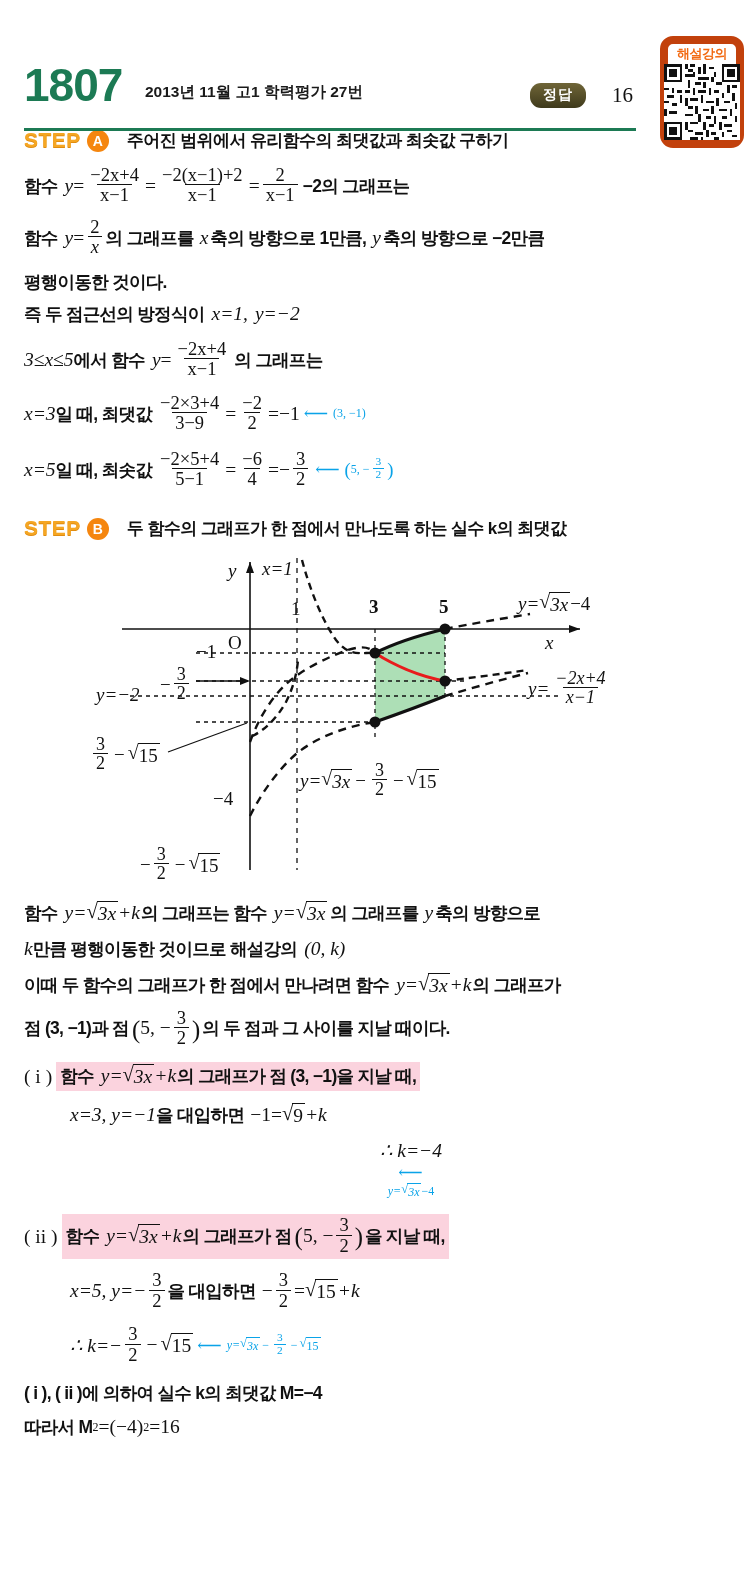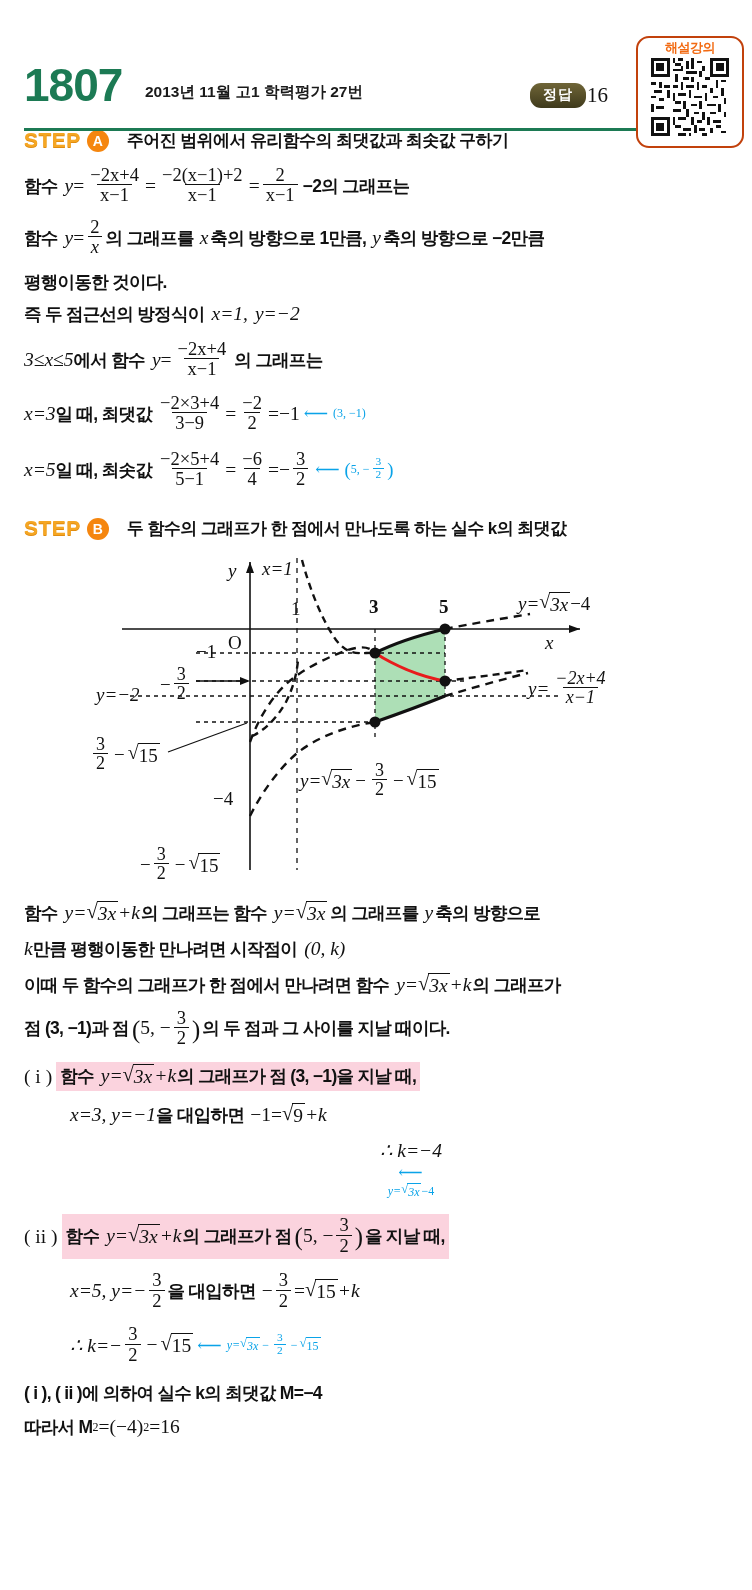--- a/index.html
+++ b/index.html
@@ -20,33 +20,33 @@
     position: absolute; left: 24px; top: 62px;
     font-family: "Liberation Sans", sans-serif;
     font-weight: bold; font-size: 46px; letter-spacing: -1px;
     color: #1c7a54; line-height: 1;
   }
   .src-line {
     position: absolute; left: 145px; top: 82px;
     font-family: "Liberation Sans", sans-serif;
     font-size: 15.5px; font-weight: bold; color: #1a1a1a;
   }
-  .ans-wrap { position: absolute; left: 530px; top: 83px; display:flex; align-items:center; gap:1px; }
+  .ans-wrap { position: absolute; left: 530px; top: 83px; display:flex; align-items:center; gap:26px; }
   .ans-pill {
     background: linear-gradient(180deg,#6f6537 0%,#3f3a1c 100%);
     color:#fff; font-family:"Liberation Sans",sans-serif;
     font-size:14px; font-weight:bold;
     padding: 3px 13px 4px; border-radius: 11px; letter-spacing:1px;
   }
   .ans-val { font-family:"Liberation Serif",serif; font-size:21px; color:#111; }
 
   .qr-box {
     position:absolute; right: 8px; top: 36px;
-    width: 108px; height: 112px;
-    border: 2px solid #c2410c; border-radius: 13px;
+    width: 84px; height: 112px;
+    border: 8px solid #c2410c; border-radius: 13px;
     background:#fff; padding-top:2px;
     display:flex; flex-direction:column; align-items:center;
   }
   .qr-title {
     font-family:"Liberation Sans",sans-serif; font-size:13px; font-weight:bold;
     color:#f26a12; letter-spacing:-0.5px; line-height: 16px;
   }
   .qr-code { width: 78px; height: 78px; margin-top:2px; }
 
   .rule { position:absolute; left:24px; top:128px; width:612px; height:3px; background:#1c7a54; }
@@ -489,21 +489,21 @@
       <span class="sign">√</span>
       <span class="rad mi">3x</span>
     </span>
     <span class="ko" style="margin-left:3px;">의 그래프를</span>
     <span class="mth mi" style="margin:0 2px 0 6px;">y</span>
     <span class="ko">축의 방향으로</span>
   </div>
 
   <div class="row lineblock" style="margin:12px 0 0 24px;">
     <span class="mth mi">k</span>
-    <span class="ko">만큼 평행이동한 만나려면 시작점이</span>
+    <span class="ko">만큼 평행이동한 것이므로 해설강의</span>
     <span class="mth mi" style="margin-left:7px;">(0, k)</span>
   </div>
 
   <div class="row lineblock" style="margin:12px 0 0 24px;">
     <span class="ko">이때 두 함수의 그래프가 한 점에서 만나려면 함수</span>
     <span class="mth mi" style="margin-left:7px;">y=</span>
     <span class="sqrt mth">
       <span class="sign">√</span>
       <span class="rad mi">3x</span>
     </span>

